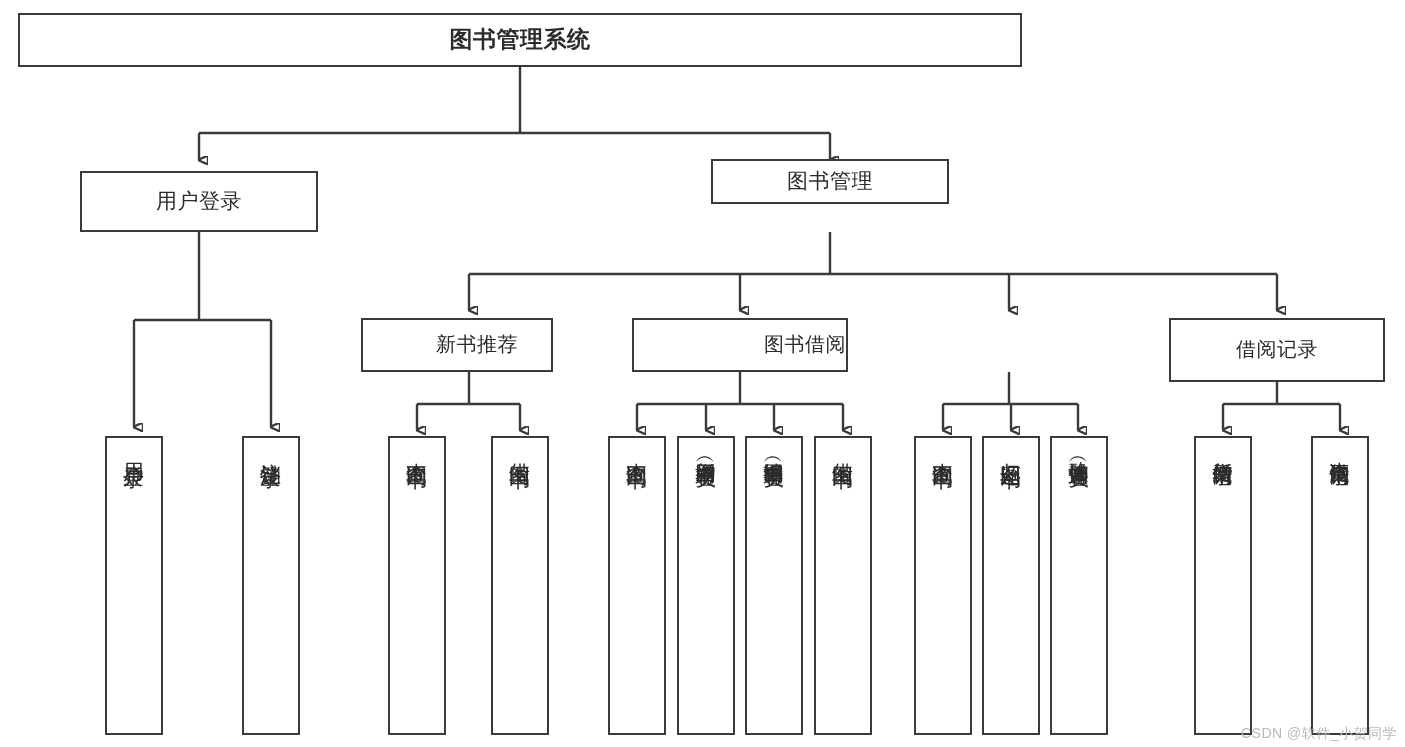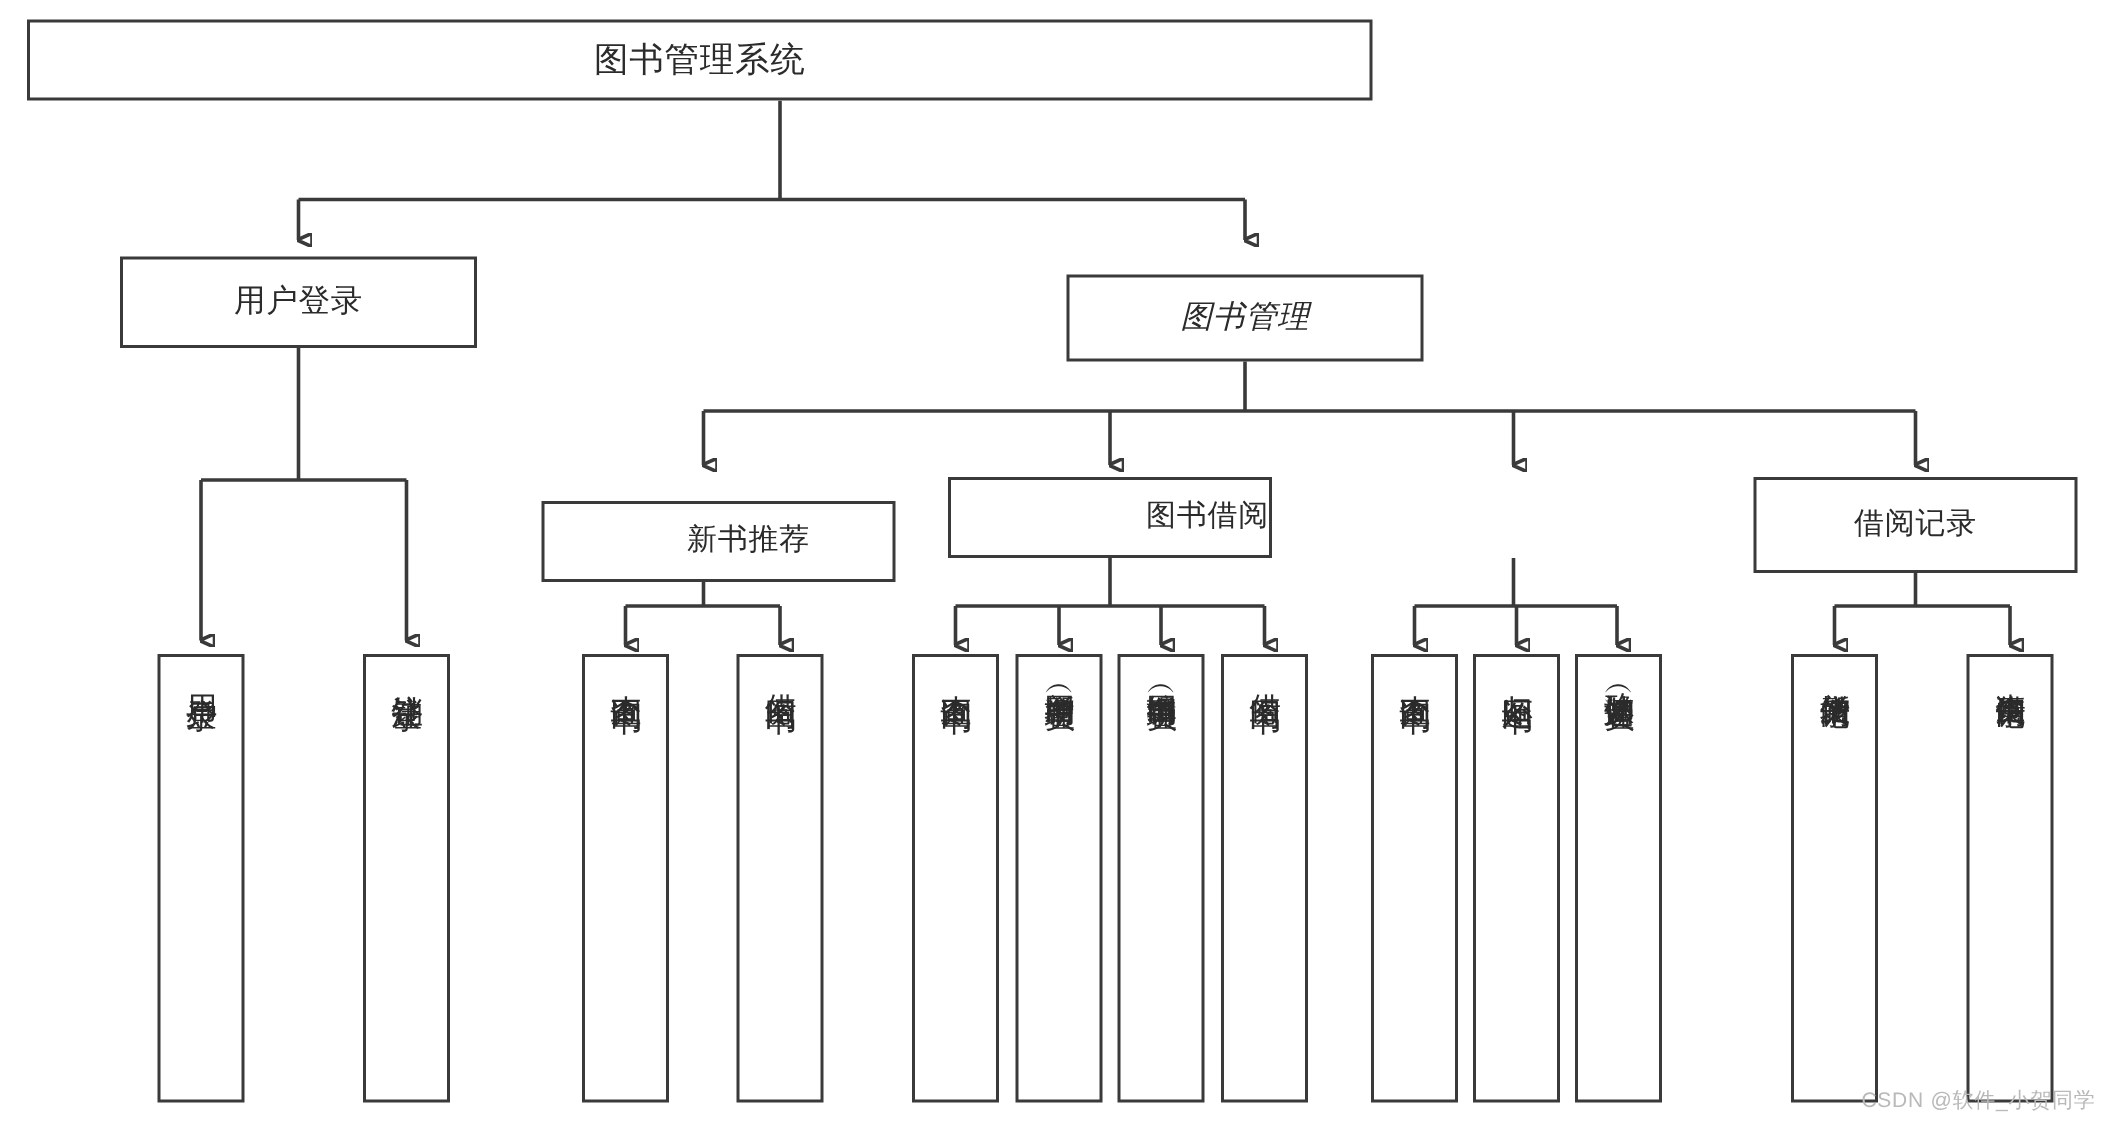--- a/index.html
+++ b/index.html
@@ -142,33 +142,33 @@
     <line x1="943" y1="404" x2="943" y2="430" marker-end="url(#arrowhead)"></line>
     <line x1="1011" y1="404" x2="1011" y2="430" marker-end="url(#arrowhead)"></line>
     <line x1="1078" y1="404" x2="1078" y2="430" marker-end="url(#arrowhead)"></line>
 
     <line x1="1277" y1="372" x2="1277" y2="404"></line>
     <line x1="1223" y1="404" x2="1340" y2="404"></line>
     <line x1="1223" y1="404" x2="1223" y2="430" marker-end="url(#arrowhead)"></line>
     <line x1="1340" y1="404" x2="1340" y2="430" marker-end="url(#arrowhead)"></line>
   </svg>
 
-  <div class="node root" style="left:18px; top:13px; width:897px; height:54px;">
+  <div class="node root" style="left:18px; top:13px; width:1004px; height:54px;font-weight:bold;">
     <span class="node-label">图书管理系统</span>
   </div>
 
   <div class="node branch" style="left:80px; top:171px; width:238px; height:61px;">
     <span class="node-label">用户登录</span>
   </div>
 
-  <div class="node branch" style="left:711px; top:183px; width:238px; height:58px;font-style:italic;">
+  <div class="node branch" style="left:711px; top:159px; width:238px; height:45px;">
     <span class="node-label">图书管理</span>
   </div>
 
-  <div class="node category" style="left:361px; top:334px; width:236px; height:54px;padding-left:40px;">
+  <div class="node category" style="left:361px; top:318px; width:192px; height:54px;padding-left:40px;">
     <span class="node-label">新书推荐</span>
   </div>
 
   <div class="node category" style="left:632px; top:318px; width:216px; height:54px;justify-content:flex-end;">
     <span class="node-label">图书借阅</span>
   </div>
 
 
   <div class="node category" style="left:1169px; top:318px; width:216px; height:64px;">
     <span class="node-label">借阅记录</span>

